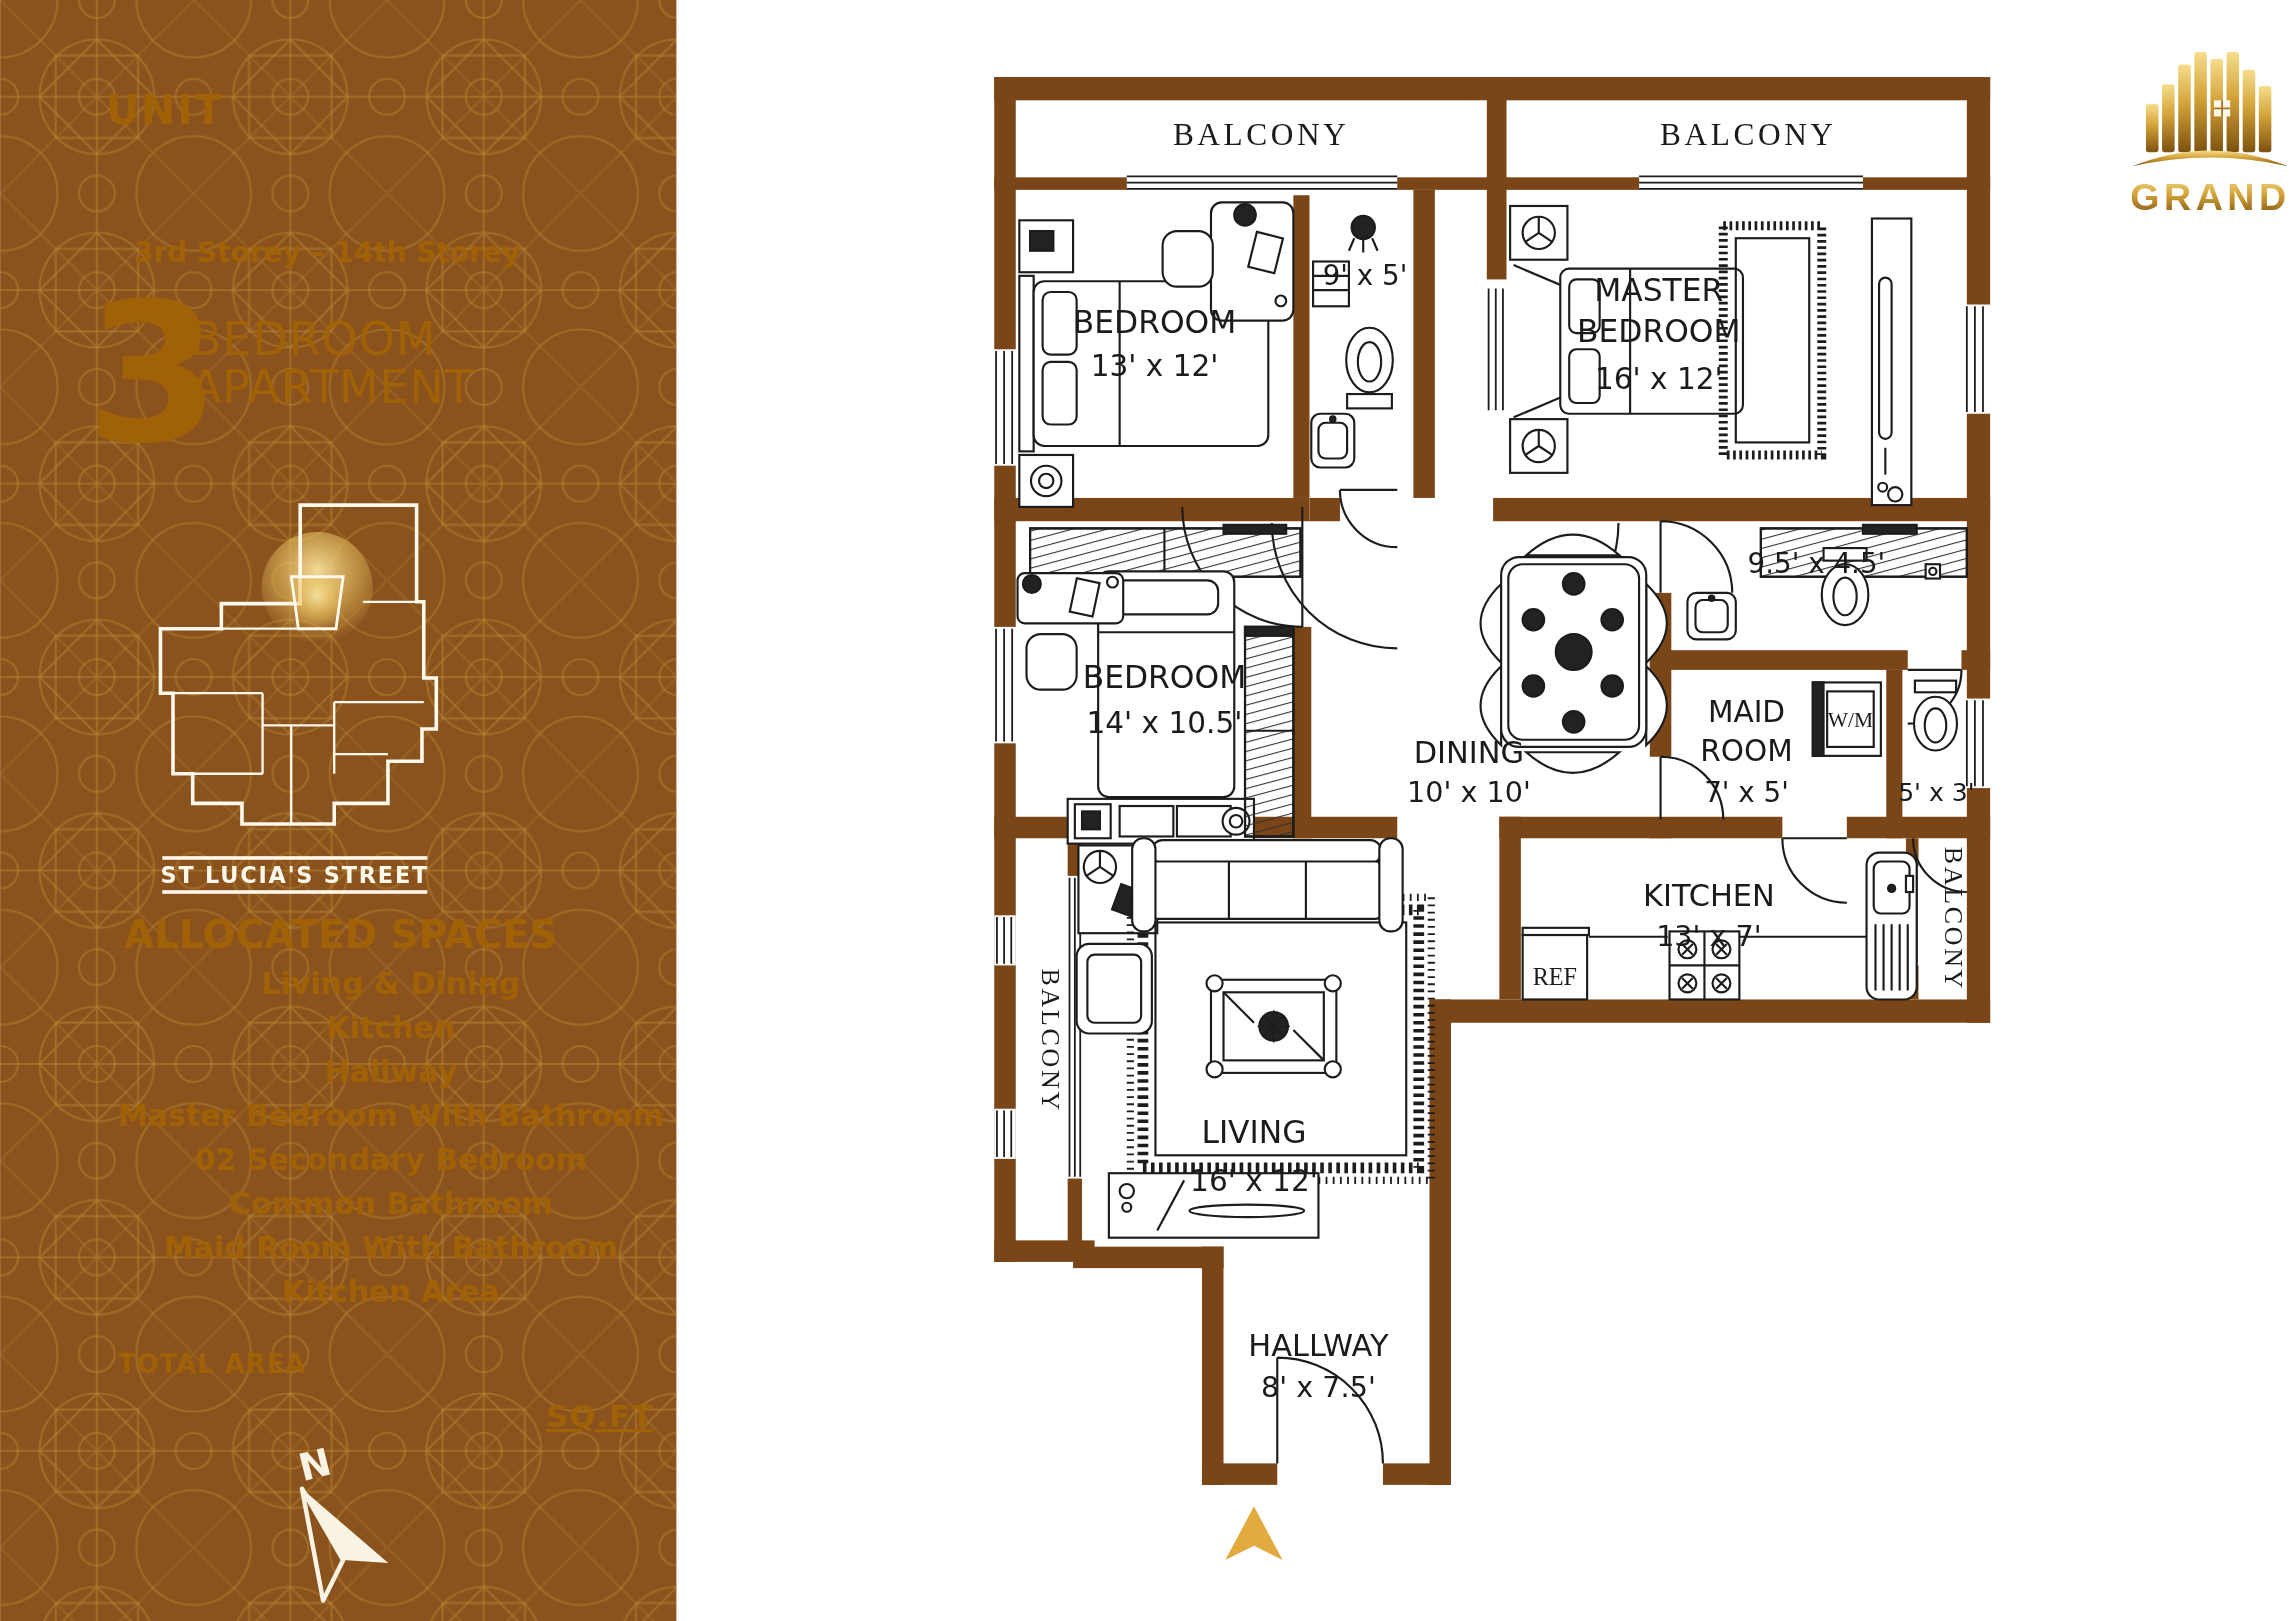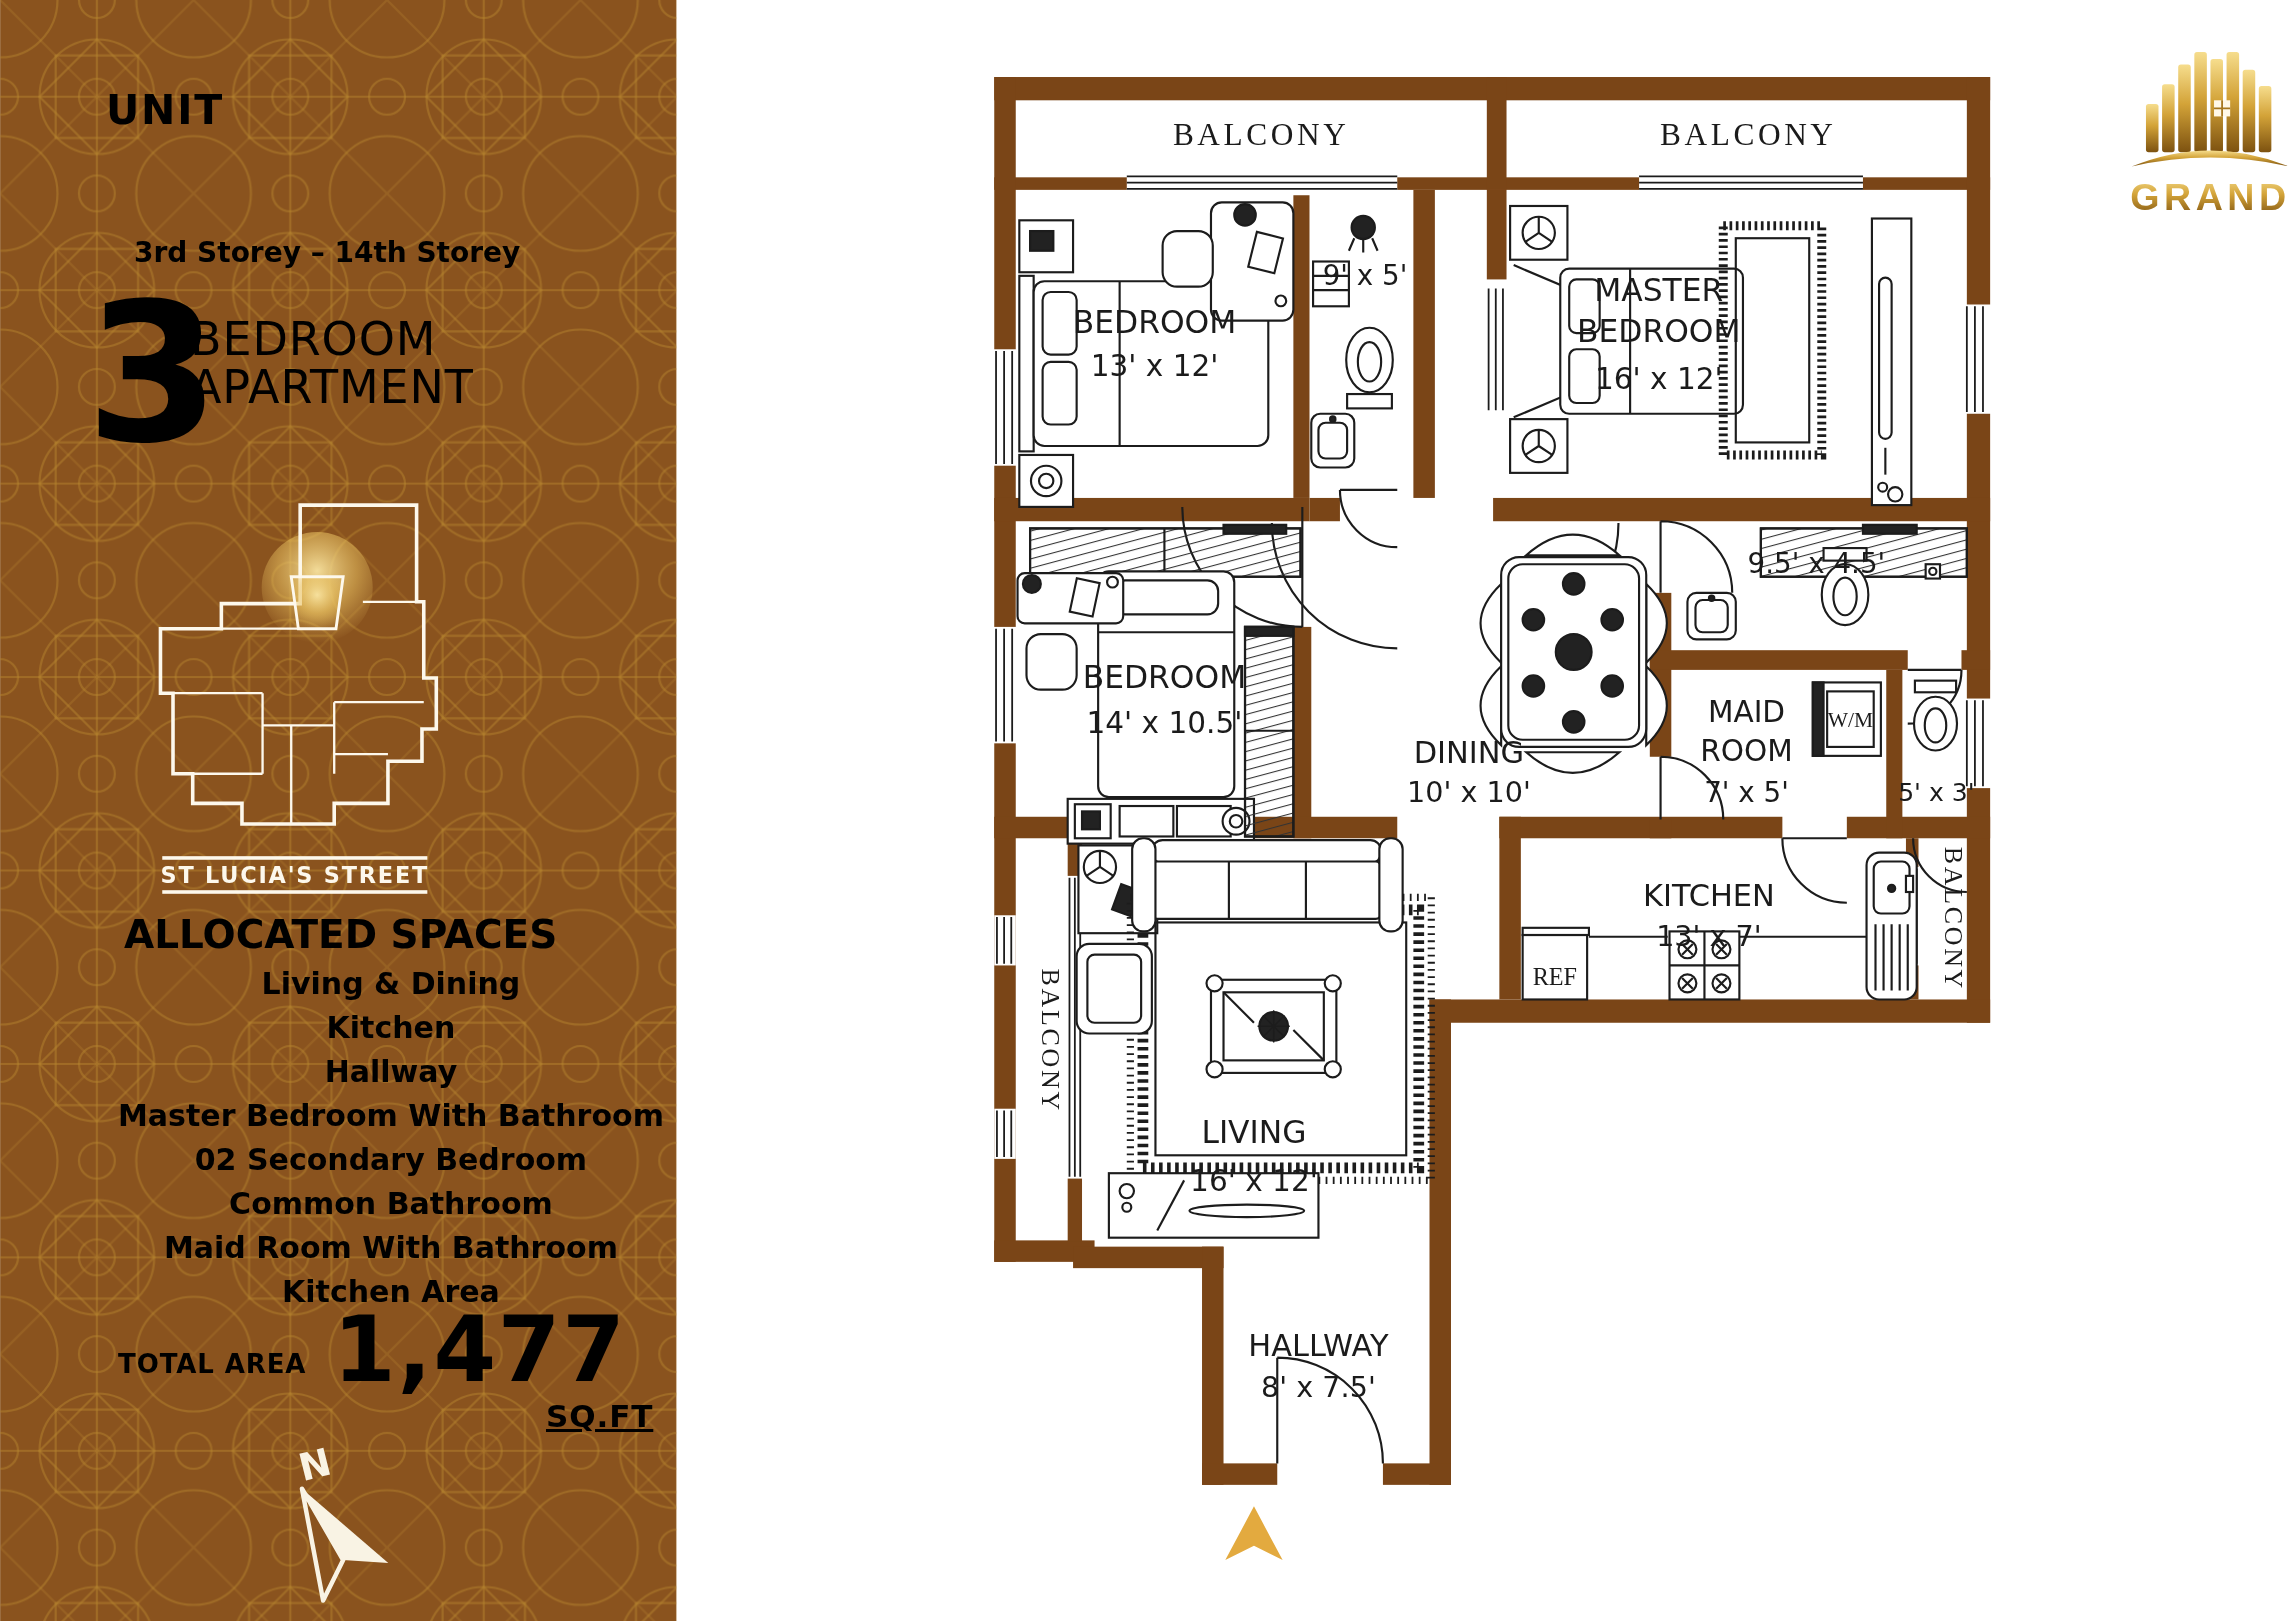--- a/index.html
+++ b/index.html
@@ -1,19 +1,19 @@
 <!DOCTYPE html>
 <html style="font-size:14.3px"><head>
 <meta charset="utf-8">
 <style>
   html,body{margin:0;padding:0;background:#ffffff;}
   .stage{position:relative;width:2293px;height:1621px;background:#ffffff;overflow:hidden;
          font-family:"DejaVu Sans","Liberation Sans",sans-serif;}
   .bg-svg{position:absolute;left:0;top:0;width:2293px;height:1621px;display:block;}
-  .sidebar-text{position:absolute;left:0;top:0;width:676px;height:1621px;color:#000000;}
+  .sidebar-text{position:absolute;left:0;top:0;width:676px;height:1621px;color:#a16207;}
   .sidebar-text div{position:absolute;white-space:nowrap;}
   .unit-label{left:106px;top:86px;font-size:41px;font-weight:bold;letter-spacing:1.8px;}
   .unit-name{left:99px;top:124px;font-size:106px;font-weight:800;letter-spacing:0.9px;}
   .storey{left:134px;top:236px;font-size:28px;font-weight:bold;}
   .big-three{left:86px;top:278px;font-size:192px;font-weight:600;line-height:1;}
   .type1{left:190px;top:312px;font-size:46px;font-weight:500;letter-spacing:0.9px;}
   .type2{left:190px;top:360px;font-size:46px;font-weight:500;letter-spacing:0.9px;}
   .alloc-head{left:124px;top:912px;font-size:39px;font-weight:bold;}
   .alloc-list{position:absolute;left:118px;top:962px;font-size:30px;font-weight:600;line-height:44px;}
   .alloc-list div{position:static;text-align:center;}
@@ -461,18 +461,17 @@
     <div>Kitchen</div>
     <div>Hallway</div>
     <div>Master Bedroom With Bathroom</div>
     <div>02 Secondary Bedroom</div>
     <div>Common Bathroom</div>
     <div>Maid Room With Bathroom</div>
     <div>Kitchen Area</div>
   </div>
 
   <div class="ta-label">TOTAL AREA</div>
-  <div class="ta-value">1,477</div>
   <div class="ta-unit">SQ.FT</div>
 </aside>
 
 </div>
 
 
 </body></html>

